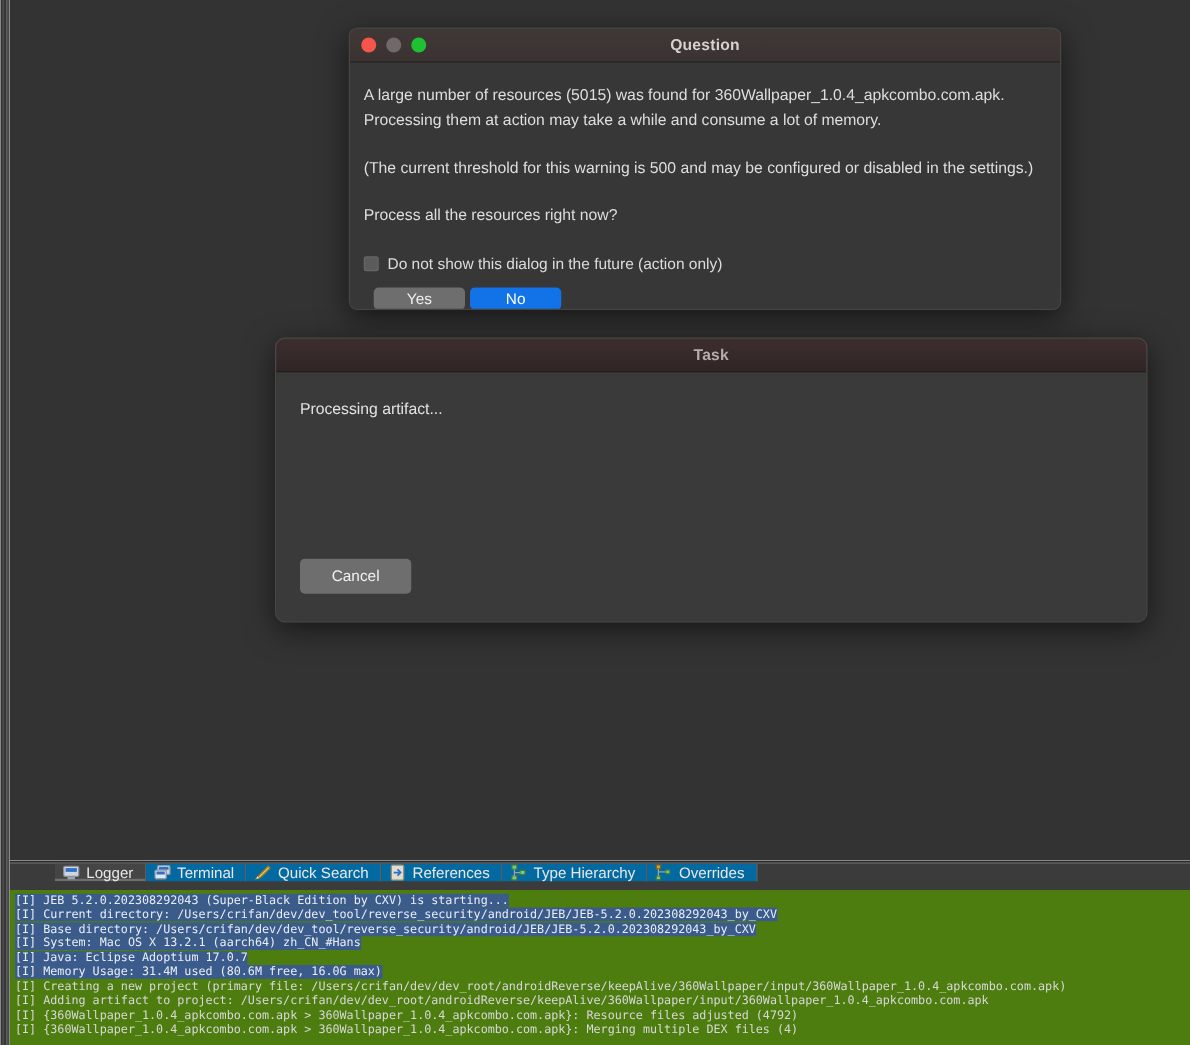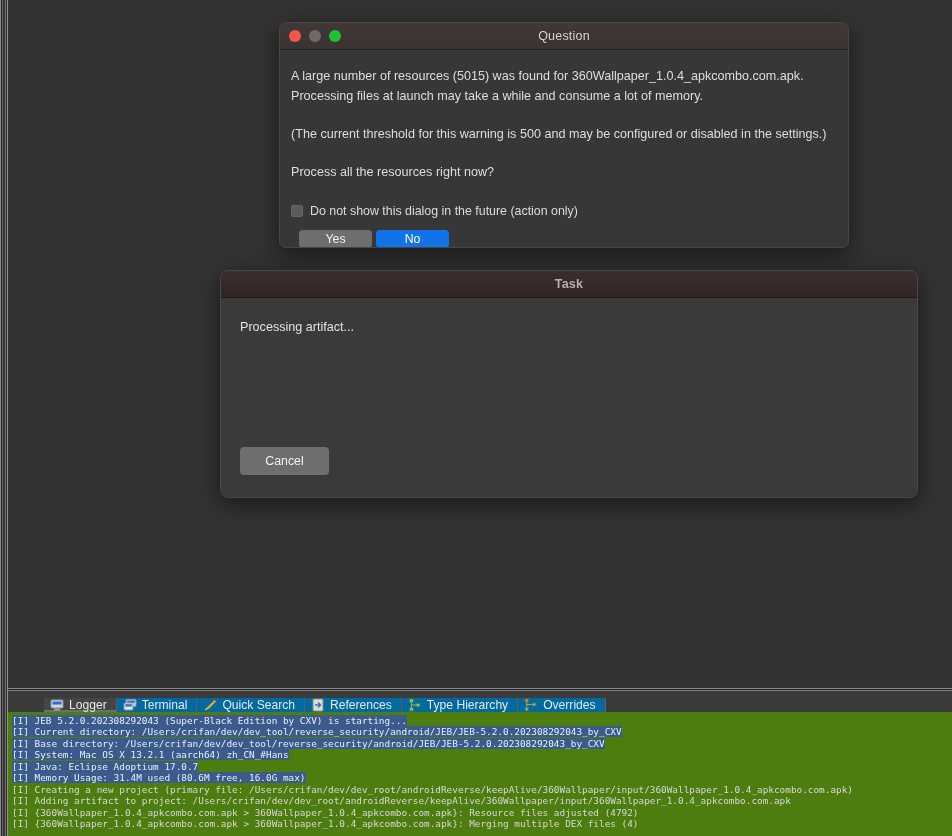--- a/index.html
+++ b/index.html
@@ -81,21 +81,21 @@
     width: 12px; height: 12px;
     border-radius: 50%;
     display: block;
   }
   .light.close   { background: #f4564c; }
   .light.min     { background: #6f6a69; }
   .light.zoom    { background: #1fc032; }
 
   #question-dialog .title-text {
     font-size: 12.5px;
-    font-weight: normal;
+    font-weight: bold;
     color: #d6d2d0;
     letter-spacing: .2px;
   }
 
   #question-dialog .body {
     padding: 16px 14px 0 11px;
     background: #373737;
     height: calc(100% - 27px);
   }
 
@@ -212,21 +212,21 @@
     height: 1px;
     background: #262626;
   }
   .panel-sep2 {
     height: 1px;
     background: #7d7d7d;
   }
 
   .tabbar {
     display: flex;
-    align-items: flex-end;
+    align-items: flex-start;
     height: 22px;
     background: #3b3b3b;
     border-bottom: 1px solid #8a8a8a;
     padding-left: 36px;
   }
   .tab {
     display: flex;
     align-items: center;
     gap: 5px;
     padding: 0 9px 0 6px;
@@ -290,21 +290,21 @@
       <div class="traffic">
         <span class="light close"></span>
         <span class="light min"></span>
         <span class="light zoom"></span>
       </div>
       <span class="title-text">Question</span>
     </div>
     <div class="body">
       <div class="msg-block">
         <div class="msg-line">A large number of resources (5015) was found for 360Wallpaper_1.0.4_apkcombo.com.apk.</div>
-        <div class="msg-line">Processing files at launch may take a while and consume a lot of memory.</div>
+        <div class="msg-line">Processing them at action may take a while and consume a lot of memory.</div>
       </div>
       <div class="msg-block">
         <div class="msg-line">(The current threshold for this warning is 500 and may be configured or disabled in the settings.)</div>
       </div>
       <div class="msg-block">
         <div class="msg-line">Process all the resources right now?</div>
       </div>
 
       <div class="checkbox-row">
         <span class="checkbox"></span>

